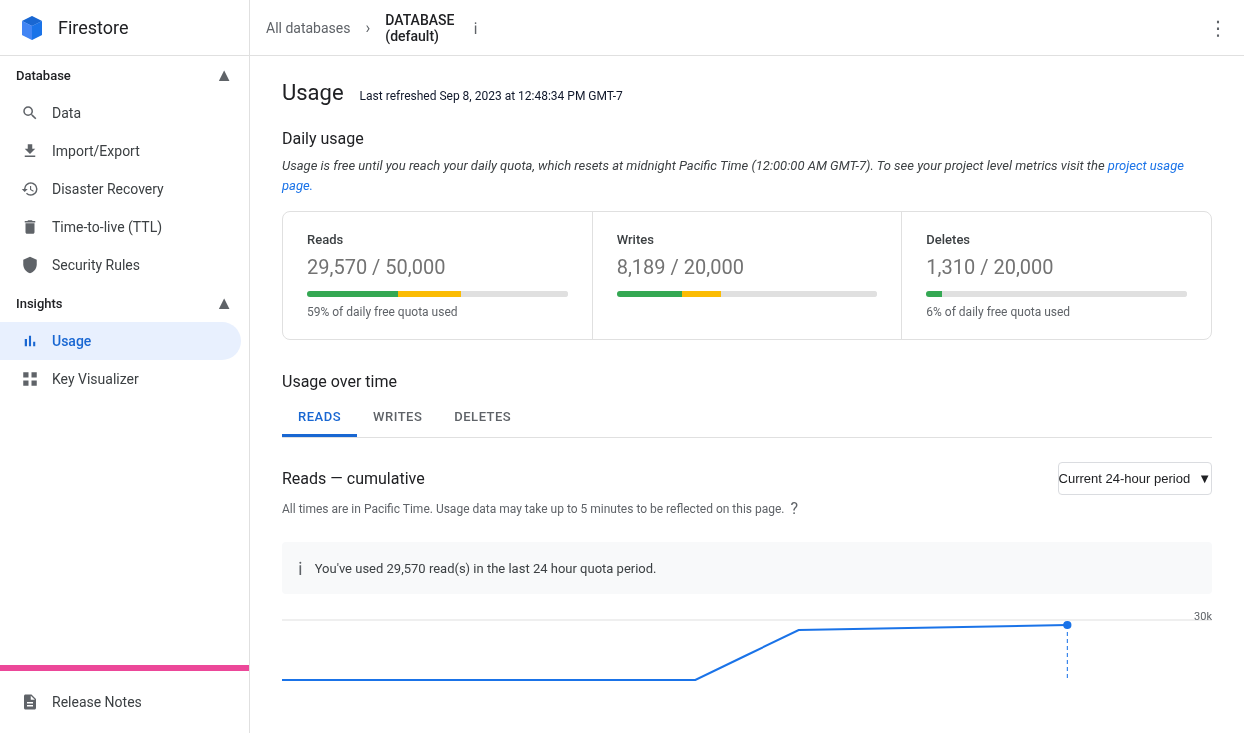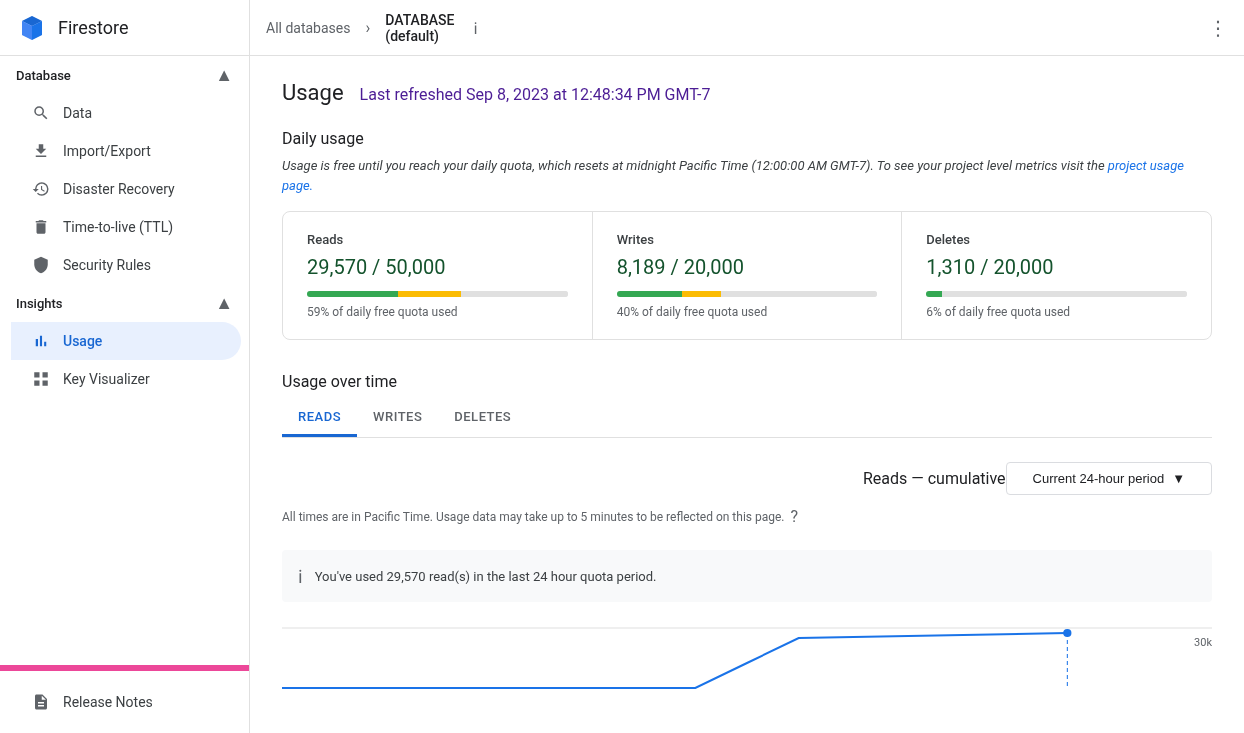--- a/index.html
+++ b/index.html
@@ -48,21 +48,20 @@
     .sidebar-item {
       display: flex;
       align-items: center;
       gap: 12px;
       padding: 10px 16px 10px 20px;
       cursor: pointer;
       color: #3c4043;
       border-radius: 0 24px 24px 0;
       margin-right: 8px;
       font-size: 14px;
-      margin-left: 11px;
     }
     .sidebar-item.active { background: #e8f0fe; color: #1967d2; font-weight: 500; }
     .sidebar-item.active .item-icon { color: #1967d2; }
     .item-icon { color: #5f6368; font-size: 18px; display: flex; align-items: center; justify-content: center; width: 20px; }
     .item-label { font-size: 14px; }
 
     .sidebar-footer {
       border-top: 6px solid #ec4899;
       padding: 12px 0;
     }
@@ -102,21 +101,21 @@
       padding: 24px 32px;
     }
 
     .page-header {
       display: flex;
       align-items: baseline;
       gap: 16px;
       margin-bottom: 24px;
     }
     .page-title { font-size: 22px; font-weight: 400; color: #202124; }
-    .last-refreshed { font-size: 16px; color: #4c1d95; }
+    .last-refreshed { font-size: 12px; color: #0f172a; }
 
     .section-title { font-size: 16px; font-weight: 400; margin-bottom: 8px; color: #202124; }
     .section-desc { font-size: 13px; color: #3c4043; margin-bottom: 16px; line-height: 1.5; font-style: italic; }
     .section-desc a { color: #1a73e8; text-decoration: none; }
 
     
     .usage-cards {
       display: flex;
       gap: 0;
       border: 1px solid #e0e0e0;
@@ -124,21 +123,21 @@
       overflow: hidden;
       margin-bottom: 32px;
     }
     .usage-card {
       flex: 1;
       padding: 20px 24px;
       border-right: 1px solid #e0e0e0;
     }
     .usage-card:last-child { border-right: none; }
     .card-metric-label { font-size: 13px; color: #3c4043; margin-bottom: 8px; font-weight: 500; }
-    .card-metric-value { font-size: 20px; color: #14532d; margin-bottom: 12px; }
+    .card-metric-value { font-size: 20px; color: #737373; margin-bottom: 12px; }
     .progress-bar-container {
       height: 6px;
       background: #e0e0e0;
       border-radius: 3px;
       overflow: hidden;
       margin-bottom: 8px;
       display: flex;
     }
     .progress-segment { height: 100%; }
     .card-quota-label { font-size: 12px; color: #5f6368; }
@@ -157,28 +156,28 @@
       cursor: pointer;
       border-bottom: 3px solid transparent;
       letter-spacing: 0.5px;
     }
     .tab-item.active { color: #1967d2; border-bottom-color: #1967d2; }
 
     .chart-section { padding-top: 24px; }
     .chart-header {
       display: flex;
       align-items: center;
-      justify-content: flex-end;
-      margin-bottom: 12px;
+      justify-content: space-between;
+      margin-bottom: 4px;
     }
     .chart-title { font-size: 16px; font-weight: 400; color: #202124; }
     .period-selector {
       border: 1px solid #dadce0;
       border-radius: 4px;
-      padding: 8px 26px;
+      padding: 8px 0;
       font-size: 13px;
       color: #202124;
       background: #fff;
       cursor: pointer;
       display: flex;
       align-items: center;
       gap: 8px;
     }
 
     .chart-subtitle {
@@ -205,21 +204,21 @@
     .info-icon { color: #5f6368; font-size: 18px; }
 
     .chart-area {
       position: relative;
       height: 80px;
       overflow: hidden;
     }
     .chart-y-label {
       position: absolute;
       right: 0;
-      top: 18px;
+      top: 0;
       font-size: 11px;
       color: #5f6368;
     }
     .chart-svg { width: 100%; height: 100%; }
   </style>
 </head>
 <body>
 
 <nav class="sidebar">
   <div class="sidebar-header">
@@ -366,21 +365,20 @@
       </div>
 
       <div class="usage-card">
         <div class="card-metric-label">Writes</div>
         <div class="card-metric-value">8,189 / 20,000</div>
         <div class="progress-bar-container">
           <div class="progress-segment" style="width:25%; background:#34a853;"></div>
           <div class="progress-segment" style="width:15%; background:#fbbc04;"></div>
           <div class="progress-segment" style="width:60%; background:#e0e0e0;"></div>
         </div>
-        <div class="card-quota-label">40% of daily free quota used</div>
       </div>
 
       <div class="usage-card">
         <div class="card-metric-label">Deletes</div>
         <div class="card-metric-value">1,310 / 20,000</div>
         <div class="progress-bar-container">
           <div class="progress-segment" style="width:6%; background:#34a853;"></div>
           <div class="progress-segment" style="width:94%; background:#e0e0e0;"></div>
         </div>
         <div class="card-quota-label">6% of daily free quota used</div>

